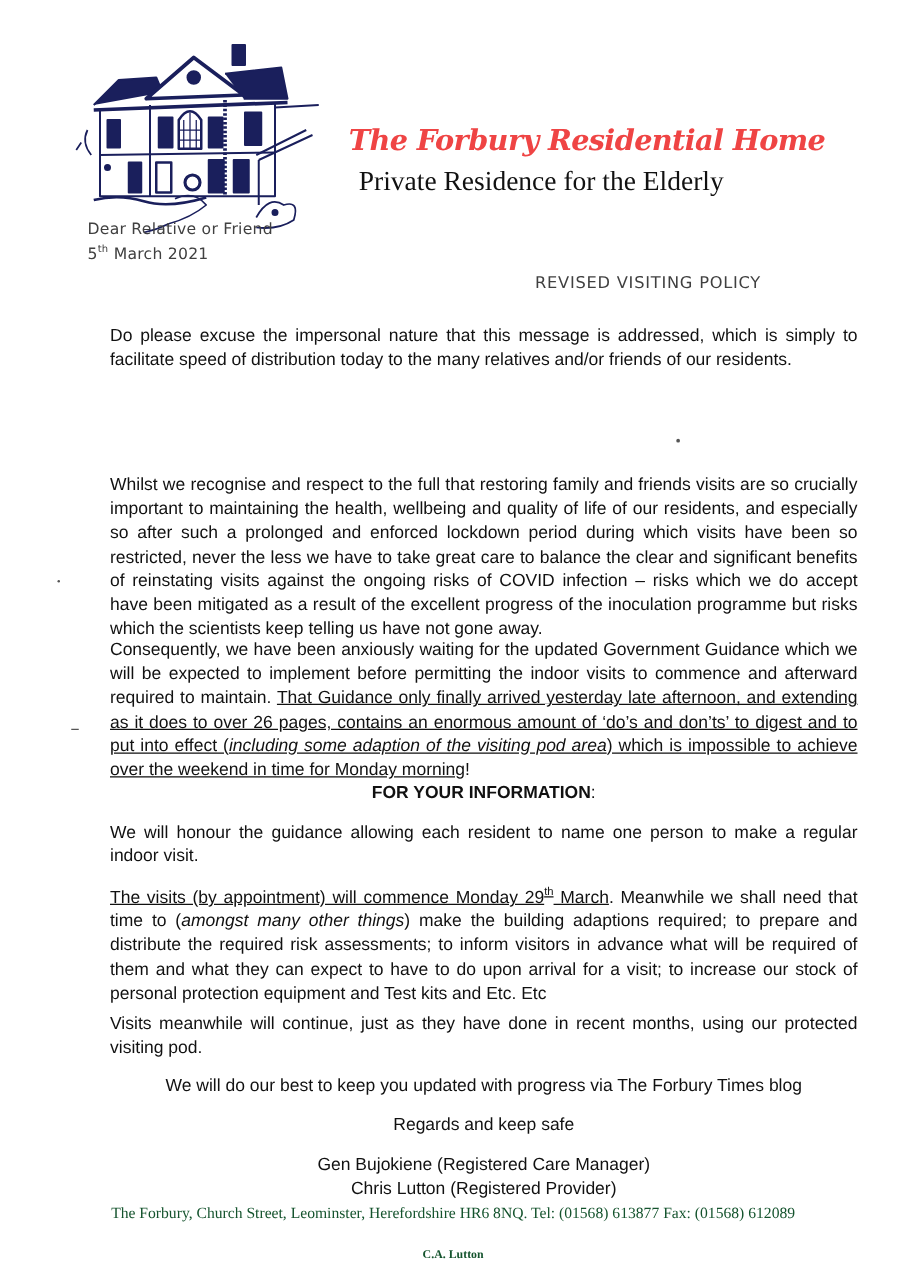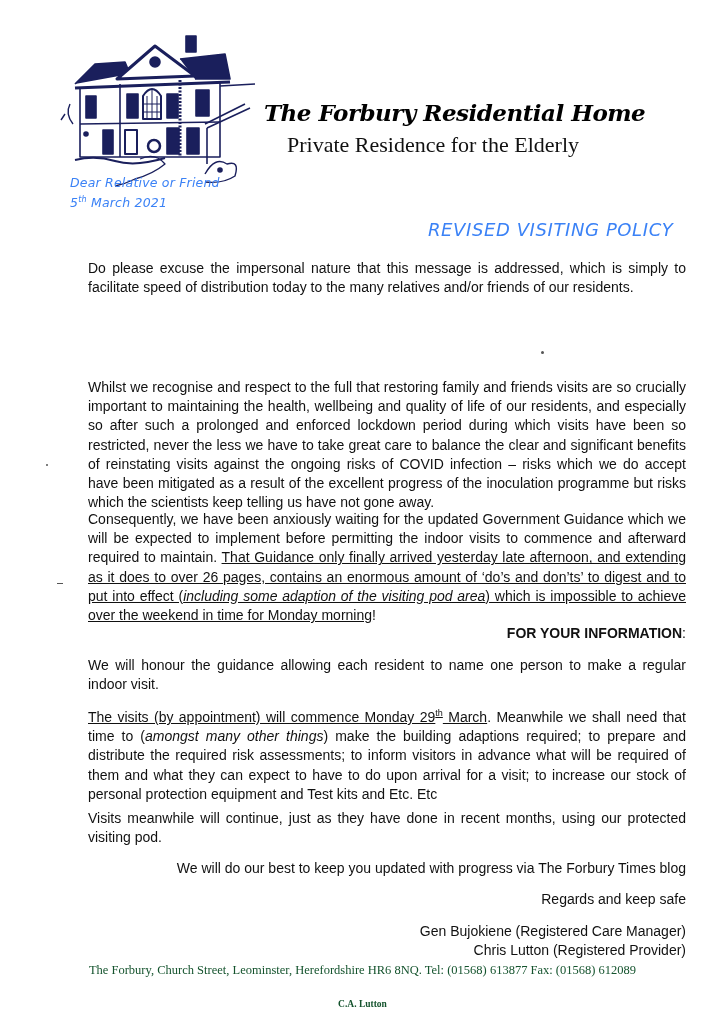--- a/index.html
+++ b/index.html
@@ -2,51 +2,51 @@
 <html><head>
   <meta charset="utf-8">
   <style>
     html, body { margin: 0; padding: 0; background: #ffffff; }
     body { width: 725px; height: 1024px; position: relative; overflow: hidden; color: #111; }
     .page { position: absolute; left: 0; top: 0; width: 725px; height: 1024px; background: #fff; }
 
     .logo { position: absolute; left: 55px; top: 24px; width: 205px; height: 165px; }
     .logo svg { width: 100%; height: 100%; }
 
-    .title { position: absolute; left: 264px; top: 99px; font-family: "DejaVu Serif", "Liberation Serif", serif;
-      font-style: italic; font-weight: bold; font-size: 23px; letter-spacing: -0.5px; color: #000000; white-space: nowrap; }
+    .title { position: absolute; left: 279px; top: 99px; font-family: "DejaVu Serif", "Liberation Serif", serif;
+      font-style: italic; font-weight: bold; font-size: 23px; letter-spacing: -0.5px; color: #ef4444; white-space: nowrap; }
     .subtitle { position: absolute; left: 287px; top: 132px; font-family: "Liberation Serif", serif;
       font-size: 22px; color: #111; white-space: nowrap; }
 
-    .hand { font-family: "DejaVu Sans", sans-serif; font-style: italic; font-size: 12.5px; color: #3b82f6; position: absolute; white-space: nowrap; letter-spacing: 0.2px; }
+    .hand { font-family: "DejaVu Sans", sans-serif; font-size: 12.5px; color: #404040; position: absolute; white-space: nowrap; letter-spacing: 0.2px; }
     .salutation { left: 70px; top: 175px; }
     .date { left: 70px; top: 195px; }
     .date sup { font-size: 8px; }
-    .policy { left: 428px; top: 219px; font-size: 18px; letter-spacing: 0.6px; }
+    .policy { left: 428px; top: 219px; font-size: 13px; letter-spacing: 0.6px; }
 
     .body { position: absolute; left: 68px; width: 598px; font-family: Liberation Sans, sans-serif;
       font-size: 14px; line-height: 19.2px; color: #111; text-align: justify; margin-left: 20px; }
     .body p { margin: 0; }
     .u { text-decoration: underline; }
     .i { font-style: italic; }
     .b { font-weight: bold; }
     sup { font-size: 9px; line-height: 0; }
 
     .p1 { top: 259px; }
     .p2 { top: 309px; }
     .p3 { top: 378px; }
     .p4 { top: 510px; }
     .p5 { top: 624px; }
     .p6 { top: 656px; }
     .p7 { top: 708px; }
     .p8 { top: 809px; }
     .p9 { top: 859px; }
     .p10 { top: 890px; }
     .p11 { top: 922px; }
-    .nojust { text-align: right; }
+    .nojust { text-align: center; }
     .last-left { text-align-last: left; }
 
     .footer { position: absolute; left: 0; width: 725px; text-align: center; font-family: "Liberation Serif", serif;
       font-size: 12.5px; color: #14532d; white-space: nowrap; }
     .f1 { top: 963px; }
     .f2 { top: 980px; }
     .f3 { top: 999px; font-size: 9.5px; font-weight: bold; }
 
     .speck { position: absolute; width: 3px; height: 3px; background: #555; border-radius: 50%; }
   </style>

